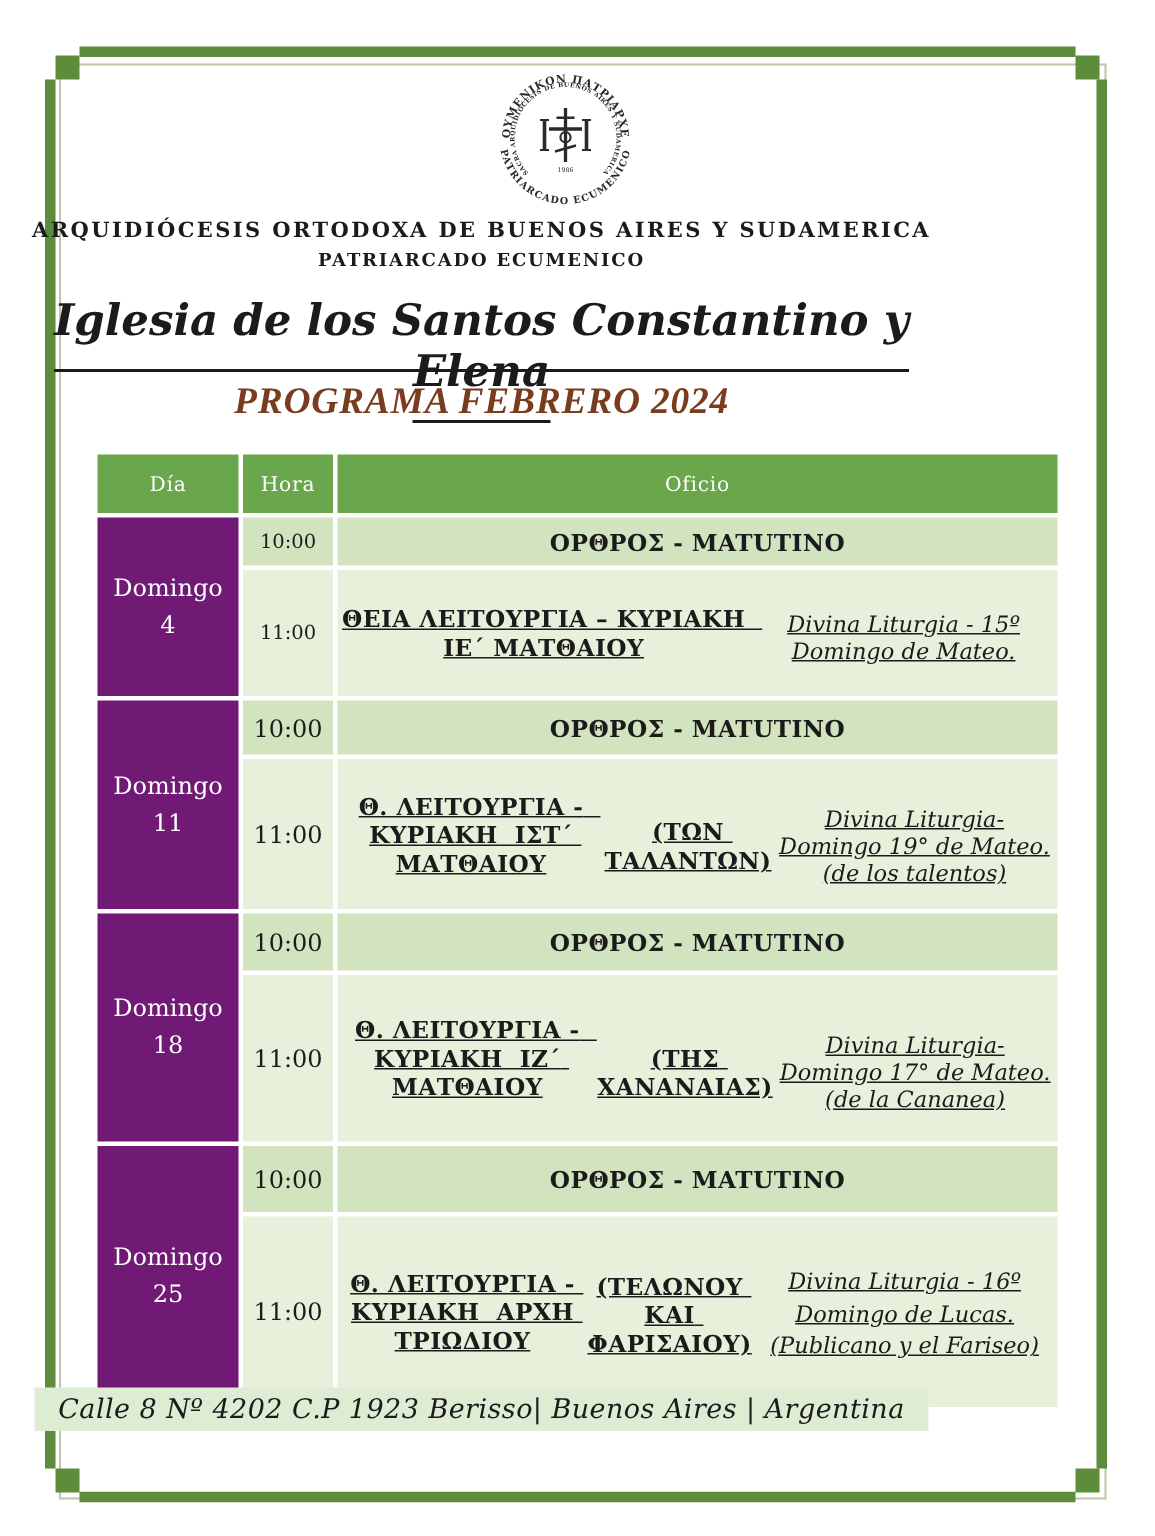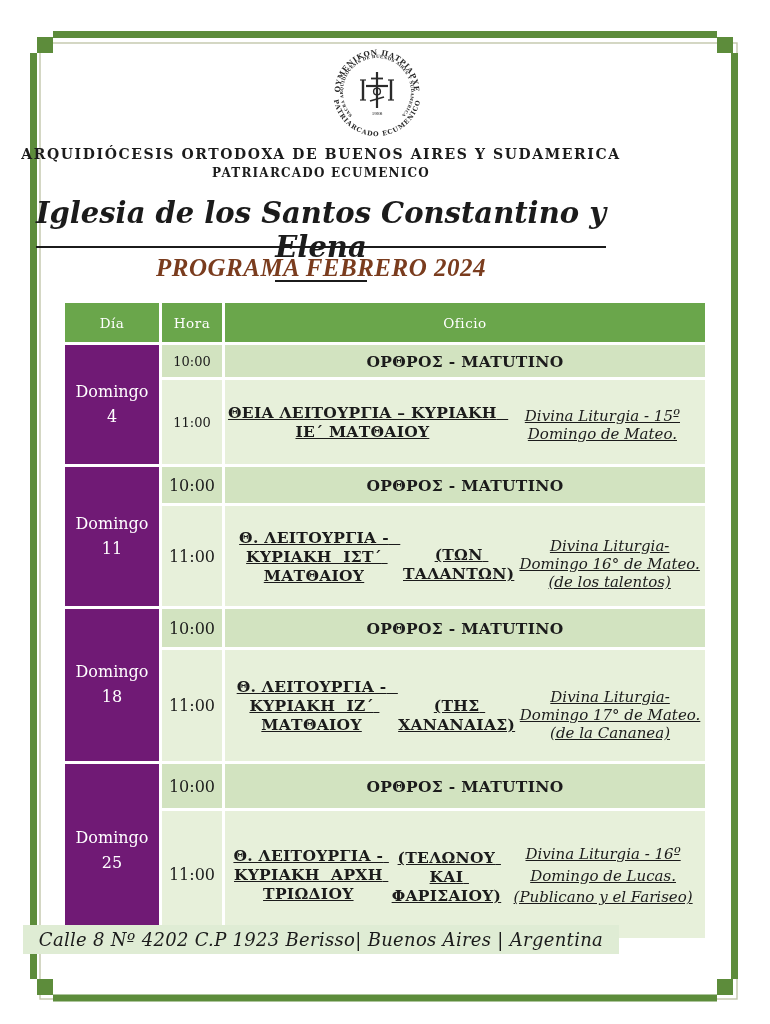--- a/index.html
+++ b/index.html
@@ -137,21 +137,21 @@
       </td>
       <td class="r10 time-lg">10:00</td>
       <td class="r10"><span class="svc">ΟΡΘΡΟΣ - MATUTINO</span></td>
     </tr>
     <tr class="h-b2">
       <td class="r11 time-lg">11:00</td>
       <td class="r11">
         <div class="lit gap-md">
           <span class="svc">Θ. ΛΕΙΤΟΥΡΓΙΑ -  ΚΥΡΙΑΚΗ  ΙΣΤ΄ ΜΑΤΘΑΙΟΥ</span>
           <span class="svc">(ΤΩΝ ΤΑΛΑΝΤΩΝ)</span>
-          <span class="note">Divina Liturgia- Domingo 16° de Mateo. (de los talentos)</span>
+          <span class="note">Divina Liturgia- Domingo 19° de Mateo. (de los talentos)</span>
         </div>
       </td>
     </tr>
 
     <tr class="h-c1">
       <td class="day" rowspan="2">
         <div>Domingo</div>
         <div>18</div>
       </td>
       <td class="r10 time-lg">10:00</td>

